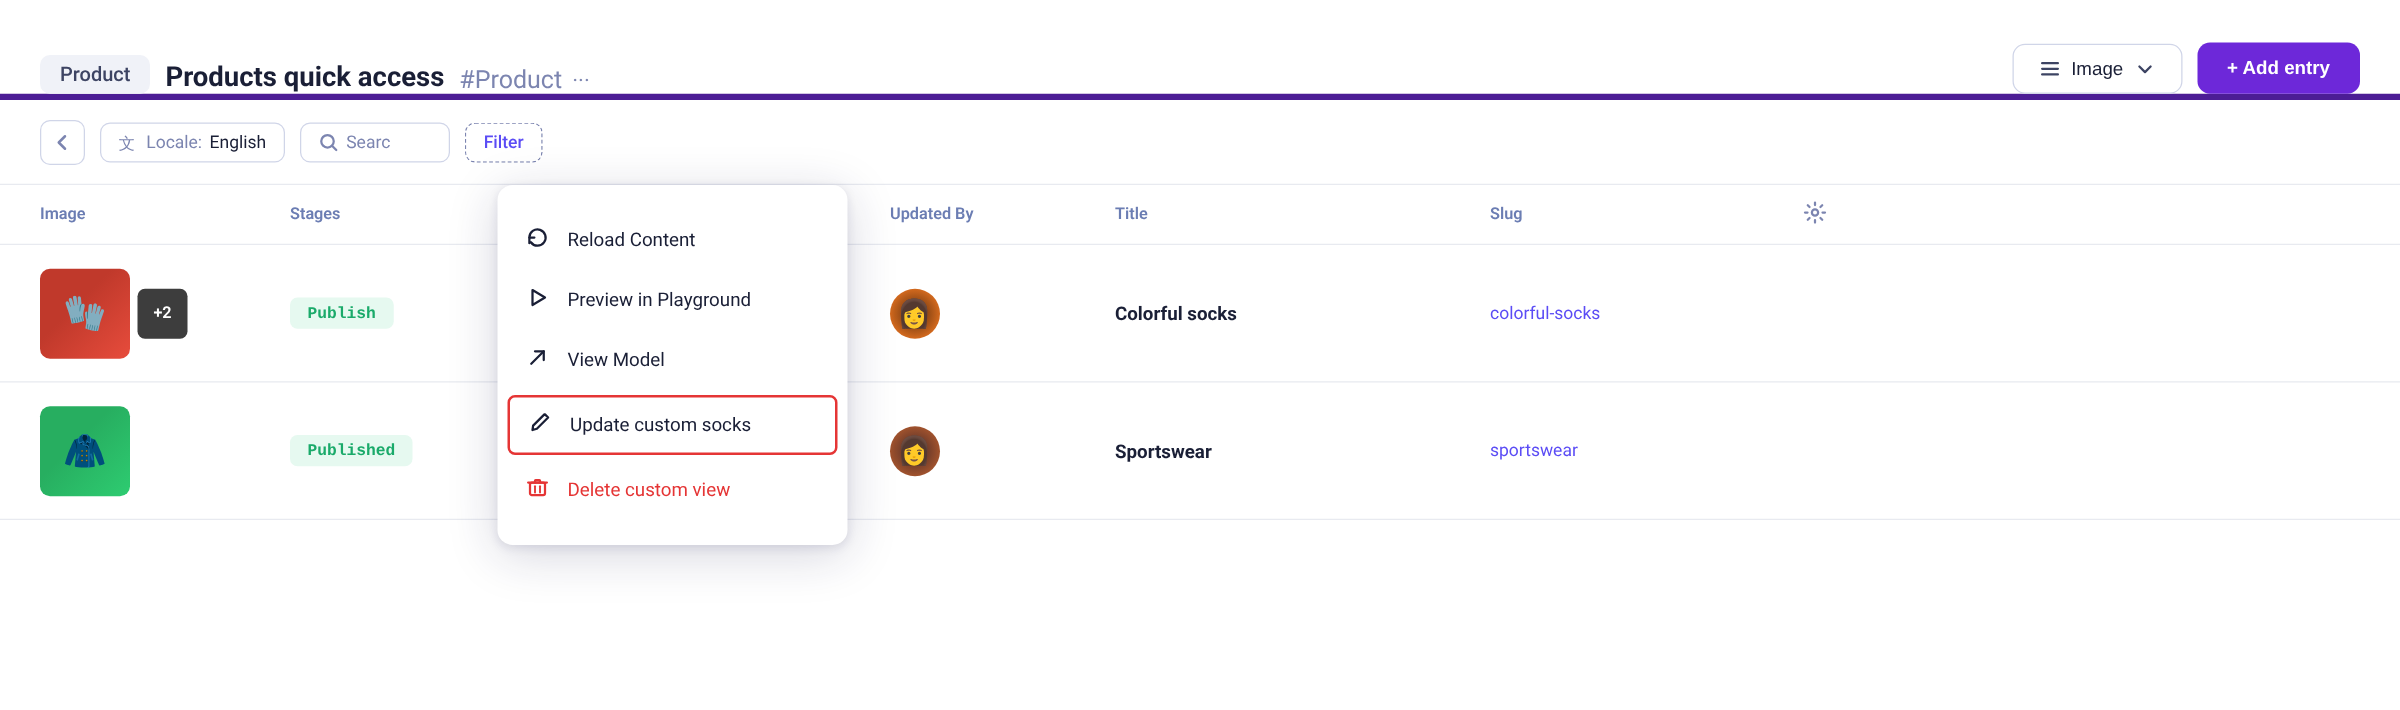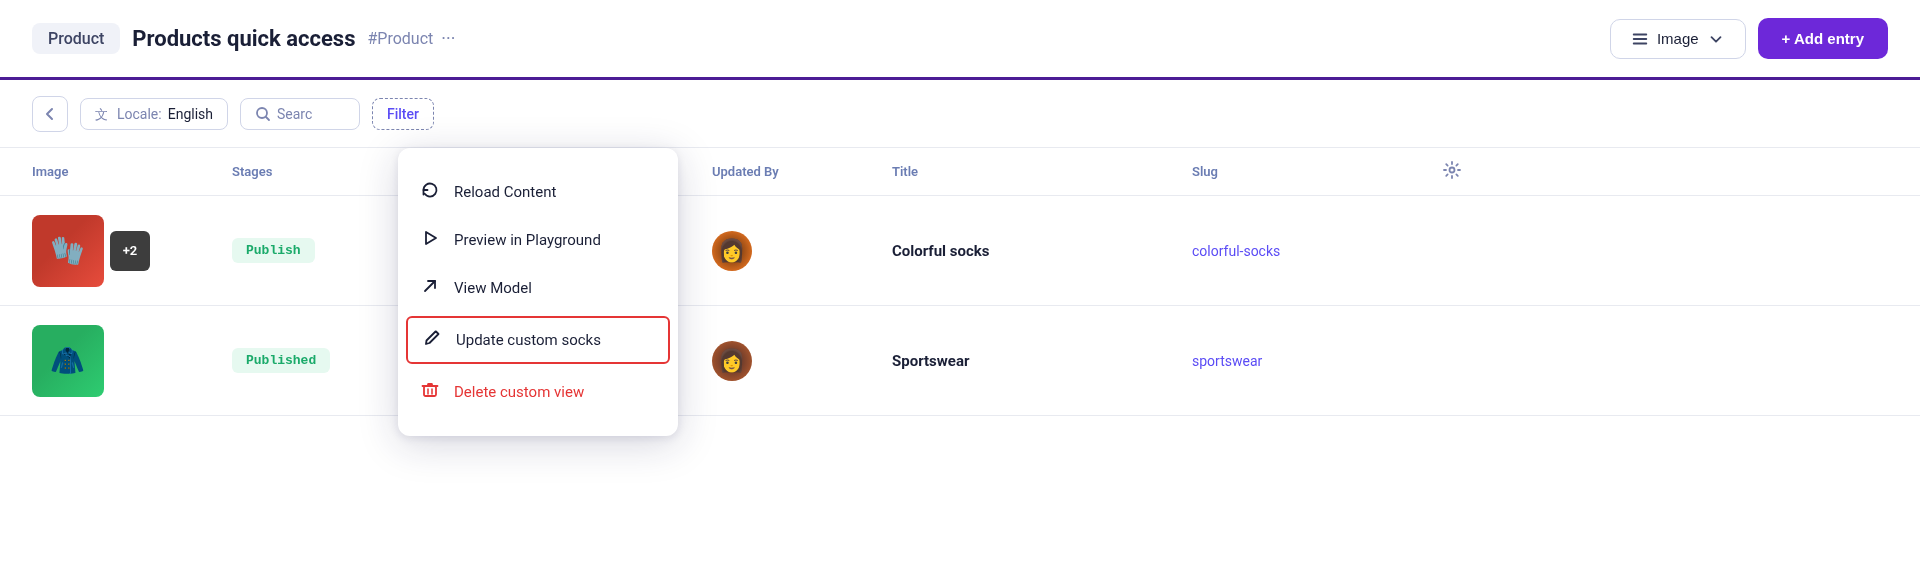--- a/index.html
+++ b/index.html
@@ -8,43 +8,43 @@
       background: #fff;
       width: 1920px;
       height: 568px;
       overflow: hidden;
       position: relative;
     }
 
     
     .header {
       display: flex;
-      align-items: center;
+      align-items: flex-end;
       padding: 0 32px;
       height: 80px;
-      border-bottom: 3px solid #4c1d95;
+      border-bottom: 5px solid #4c1d95;
       background: #fff;
     }
     .breadcrumb-tag {
       background: #f0f2f8;
       color: #3d4463;
       font-size: 16px;
       font-weight: 500;
       padding: 6px 16px;
       border-radius: 8px;
       margin-right: 12px;
     }
     .page-title {
       font-size: 22px;
       font-weight: 700;
       color: #1a1f36;
       margin-right: 12px;
     }
     .hash-tag {
-      font-size: 16px;
+      font-size: 20px;
       color: #7c85b0;
       margin-right: 8px;
     }
     .more-icon {
       font-size: 18px;
       color: #7c85b0;
       cursor: pointer;
     }
     .header-spacer { flex: 1; }
     .view-btn {

